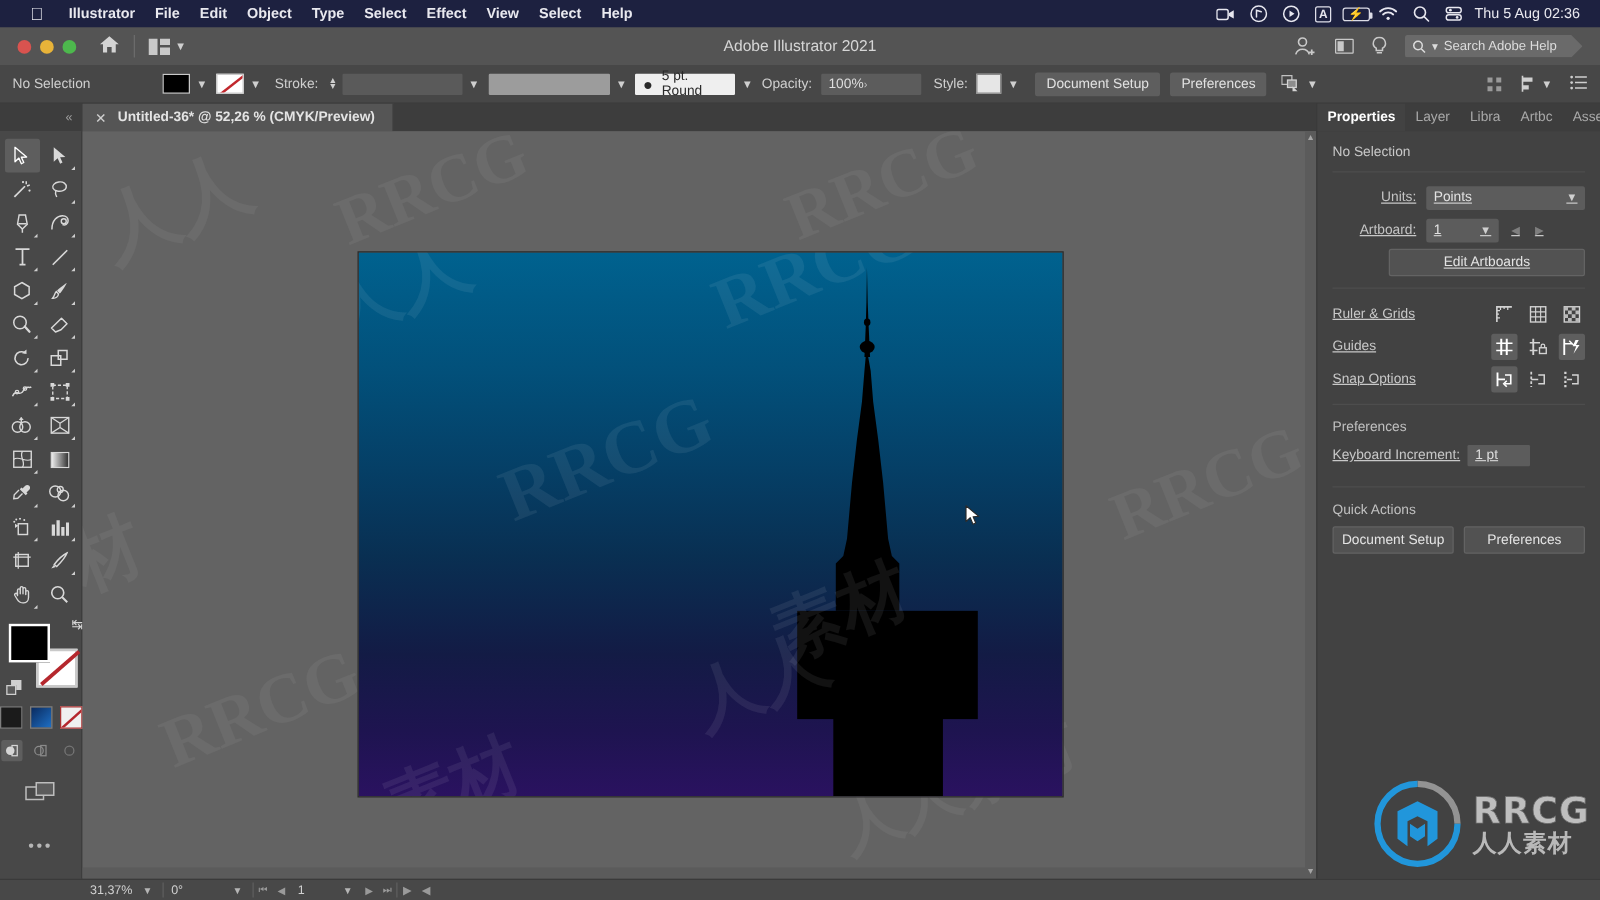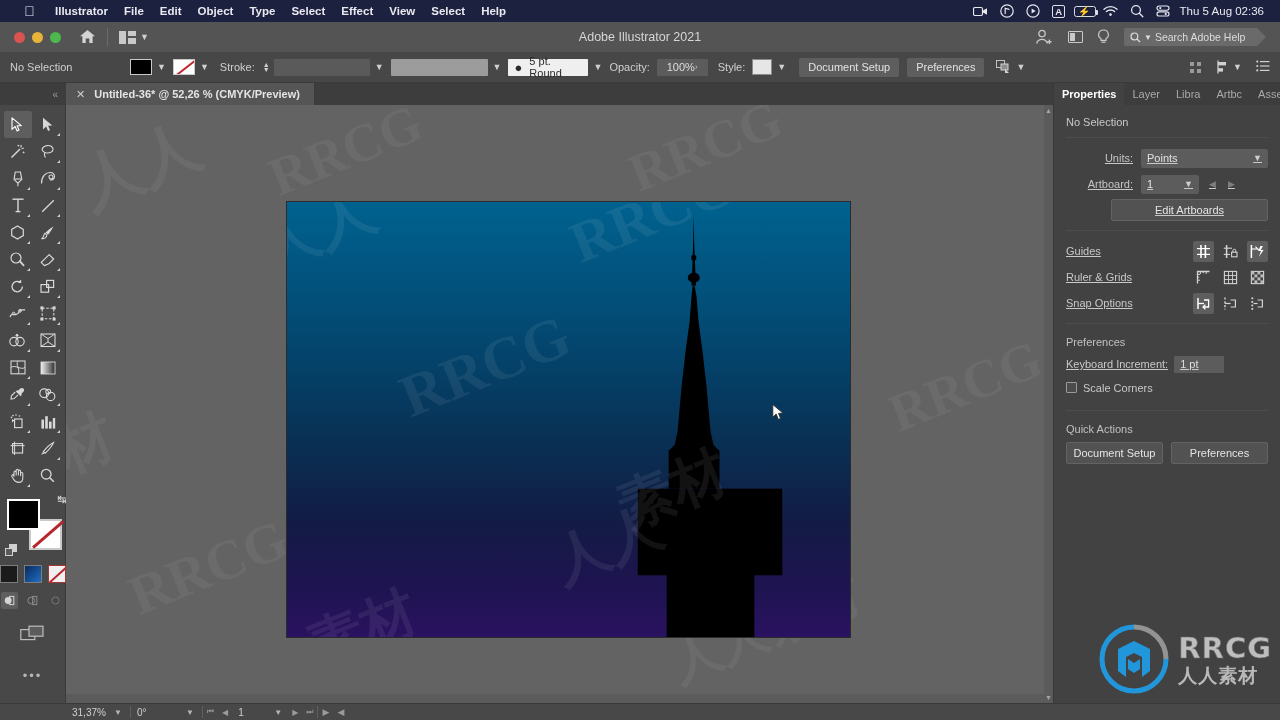--- a/index.html
+++ b/index.html
@@ -369,21 +369,21 @@
     <div class="fld empty" style="width:96px"></div>
     <span class="mini-chev">▼</span>
     <div class="fld light" style="width:97px"></div>
     <span class="mini-chev">▼</span>
     <div class="fld white" style="width:80px; gap:7px">
       <span style="font-size:13px; line-height:1">●</span>
       <span>5 pt. Round</span>
     </div>
     <span class="mini-chev">▼</span>
     <span class="lbl" style="margin-right:7px">Opacity:</span>
-    <div class="fld" style="width:51px; justify-content:center">
+    <div class="fld" style="width:80px; justify-content:flex-start">
       <span>100%</span>
       <span style="font-size:9px; color:#bdbdbd">›</span>
     </div>
     <span class="lbl" style="margin:0 7px 0 10px">Style:</span>
     <div class="style-sw"></div>
     <span class="mini-chev">▼</span>
     <div class="btn-ctl" style="margin-left:6px">Document Setup</div>
     <div class="btn-ctl" style="margin-left:8px">Preferences</div>
     <div style="display:flex;align-items:center;gap:5px;margin-left:12px">
       <svg width="15" height="14" viewBox="0 0 15 14">
@@ -776,51 +776,20 @@
         </div>
         <span style="color:#7e7e7e;font-size:9px;margin-left:10px">◀</span>
         <span style="color:#7e7e7e;font-size:9px;margin-left:12px">▶</span>
       </div>
 
       <div class="prow" style="padding-left:45px">
         <div class="pbtn" style="flex:1">Edit Artboards</div>
       </div>
 
       <div class="divline"></div>
-
-      <div class="prow">
-        <span>Guides</span>
-        <span class="icon-row">
-          <span class="iconbtn on">
-            <svg width="15" height="15" viewBox="0 0 15 15">
-                <line x1="1" y1="4.6" x2="14" y2="4.6" stroke="#fff" stroke-width="1.2"></line>
-                <line x1="1" y1="10.4" x2="14" y2="10.4" stroke="#fff" stroke-width="1.2"></line>
-                <line x1="5" y1="1" x2="5" y2="14" stroke="#fff" stroke-width="1.6"></line>
-                <line x1="9.4" y1="1" x2="9.4" y2="14" stroke="#fff" stroke-width="1.6"></line>
-              </svg>
-          </span>
-          <span class="iconbtn">
-            <svg width="15" height="15" viewBox="0 0 15 15">
-                <line x1="0.8" y1="4.2" x2="9" y2="4.2" stroke="#d3d3d3" stroke-width="1.1"></line>
-                <line x1="0.8" y1="10.4" x2="7" y2="10.4" stroke="#d3d3d3" stroke-width="1.1"></line>
-                <line x1="3.6" y1="1" x2="3.6" y2="14" stroke="#d3d3d3" stroke-width="1.5"></line>
-                <rect x="8.6" y="8.2" width="5.4" height="4.6" fill="none" stroke="#d3d3d3" stroke-width="1.1"></rect>
-                <path d="M9.9 8.2 L9.9 6.6 A1.4 1.4 0 0 1 12.7 6.6 L12.7 8.2" fill="none" stroke="#d3d3d3" stroke-width="1"></path>
-              </svg>
-          </span>
-          <span class="iconbtn on">
-            <svg width="15" height="15" viewBox="0 0 15 15">
-                <line x1="1.4" y1="1" x2="1.4" y2="14" stroke="#fff" stroke-width="1.5"></line>
-                <line x1="1.4" y1="5" x2="7.6" y2="5" stroke="#fff" stroke-width="1.1"></line>
-                <path d="M5.4 2.6 L9 6.2" stroke="#fff" stroke-width="1.1"></path>
-                <path d="M10.4 2 L8.2 7 L11 7 L8.8 13 L13.6 6 L10.8 6 L13 2 Z" fill="#fff"></path>
-              </svg>
-          </span>
-        </span>
-      </div>
 
       <div class="prow">
         <span>Ruler &amp; Grids</span>
         <span class="icon-row">
           <span class="iconbtn">
             <svg width="15" height="15" viewBox="0 0 15 15">
                 <path d="M1.5 13.5 L1.5 1.5 L13.5 1.5" fill="none" stroke="#d3d3d3" stroke-width="1.3"></path>
                 <line x1="4.4" y1="1.5" x2="4.4" y2="4" stroke="#d3d3d3" stroke-width="1"></line>
                 <line x1="7.3" y1="1.5" x2="7.3" y2="3.2" stroke="#d3d3d3" stroke-width="1"></line>
                 <line x1="10.2" y1="1.5" x2="10.2" y2="4" stroke="#d3d3d3" stroke-width="1"></line>
@@ -848,20 +817,51 @@
                 <rect x="1.4" y="7.4" width="3" height="3" fill="#b9b9b9"></rect>
                 <rect x="7.4" y="7.4" width="3" height="3" fill="#b9b9b9"></rect>
                 <rect x="4.4" y="10.4" width="3" height="3" fill="#b9b9b9"></rect>
                 <rect x="10.4" y="10.4" width="3" height="3" fill="#b9b9b9"></rect>
               </svg>
           </span>
         </span>
       </div>
 
       <div class="prow">
+        <span>Guides</span>
+        <span class="icon-row">
+          <span class="iconbtn on">
+            <svg width="15" height="15" viewBox="0 0 15 15">
+                <line x1="1" y1="4.6" x2="14" y2="4.6" stroke="#fff" stroke-width="1.2"></line>
+                <line x1="1" y1="10.4" x2="14" y2="10.4" stroke="#fff" stroke-width="1.2"></line>
+                <line x1="5" y1="1" x2="5" y2="14" stroke="#fff" stroke-width="1.6"></line>
+                <line x1="9.4" y1="1" x2="9.4" y2="14" stroke="#fff" stroke-width="1.6"></line>
+              </svg>
+          </span>
+          <span class="iconbtn">
+            <svg width="15" height="15" viewBox="0 0 15 15">
+                <line x1="0.8" y1="4.2" x2="9" y2="4.2" stroke="#d3d3d3" stroke-width="1.1"></line>
+                <line x1="0.8" y1="10.4" x2="7" y2="10.4" stroke="#d3d3d3" stroke-width="1.1"></line>
+                <line x1="3.6" y1="1" x2="3.6" y2="14" stroke="#d3d3d3" stroke-width="1.5"></line>
+                <rect x="8.6" y="8.2" width="5.4" height="4.6" fill="none" stroke="#d3d3d3" stroke-width="1.1"></rect>
+                <path d="M9.9 8.2 L9.9 6.6 A1.4 1.4 0 0 1 12.7 6.6 L12.7 8.2" fill="none" stroke="#d3d3d3" stroke-width="1"></path>
+              </svg>
+          </span>
+          <span class="iconbtn on">
+            <svg width="15" height="15" viewBox="0 0 15 15">
+                <line x1="1.4" y1="1" x2="1.4" y2="14" stroke="#fff" stroke-width="1.5"></line>
+                <line x1="1.4" y1="5" x2="7.6" y2="5" stroke="#fff" stroke-width="1.1"></line>
+                <path d="M5.4 2.6 L9 6.2" stroke="#fff" stroke-width="1.1"></path>
+                <path d="M10.4 2 L8.2 7 L11 7 L8.8 13 L13.6 6 L10.8 6 L13 2 Z" fill="#fff"></path>
+              </svg>
+          </span>
+        </span>
+      </div>
+
+      <div class="prow">
         <span>Snap Options</span>
         <span class="icon-row">
           <span class="iconbtn on">
             <svg width="15" height="15" viewBox="0 0 15 15">
                 <line x1="2" y1="2" x2="2" y2="13" stroke="#fff" stroke-width="1.5"></line>
                 <line x1="2" y1="7.5" x2="8" y2="7.5" stroke="#fff" stroke-width="1.3"></line>
                 <path d="M8 4 L12.6 4 L12.6 11 L8 11" fill="none" stroke="#fff" stroke-width="1.3"></path>
                 <path d="M9.4 8.6 L7 11 L9.4 13.4" fill="none" stroke="#fff" stroke-width="1.3"></path>
               </svg>
           </span>
@@ -886,24 +886,20 @@
       </div>
 
       <div class="divline"></div>
       <div class="sect-title">Preferences</div>
 
       <div class="prow">
         <span>Keyboard Increment:</span>
         <div class="fld" style="width:50px;margin-left:6px;background:#5c5c5c">1 pt</div>
       </div>
 
-      <div class="ck">
-        <span class="ckbox"></span>
-        <span>Scale Corners</span>
-      </div>
 
       <div class="divline" style="margin-top:12px"></div>
       <div class="sect-title">Quick Actions</div>
       <div class="qrow">
         <div class="pbtn">Document Setup</div>
         <div class="pbtn">Preferences</div>
       </div>
     </div>
 
     <div class="rrcg-logo">

